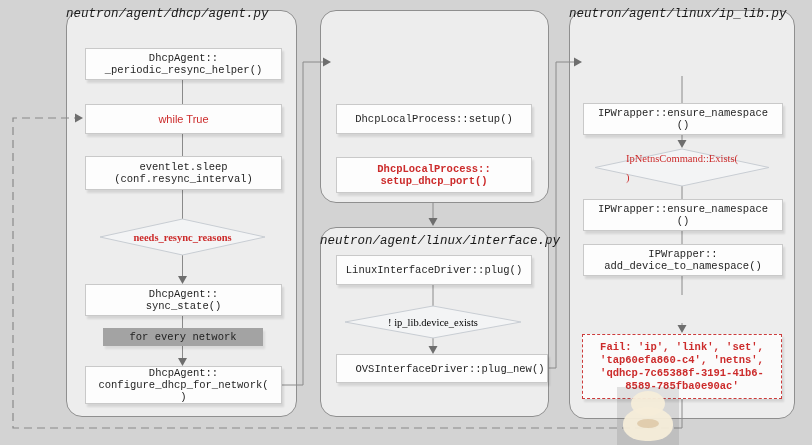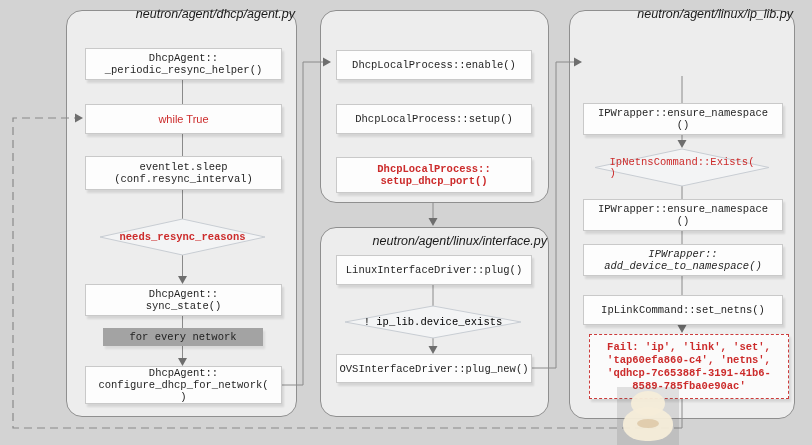--- a/index.html
+++ b/index.html
@@ -12,64 +12,63 @@
   .stage{position:absolute;inset:0;width:812px;height:445px;}
   .container{
     position:absolute;
     background:#ededed;
     border:1px solid #8f8f8f;
     border-radius:16px;
     z-index:1;
   }
   .ftitle{
     position:absolute;left:0;right:0;top:7px;
-    text-align:right;
+    text-align:left;
     font-style:italic;
     font-size:12.5px;
     color:#1a1a1a;
-    font-family:Liberation Sans, sans-serif;
+    font-family:Liberation Mono, monospace;
     z-index:4;
   }
   .overlay{position:absolute;left:0;top:0;z-index:2;pointer-events:none;}
   .box{
     position:absolute;
     background:#fdfdfd;
     border:1px solid #c9c9c9;
     box-shadow:2px 3px 2px rgba(0,0,0,0.10);
     display:flex;align-items:center;justify-content:center;
     text-align:center;
     font-family:"Liberation Mono","DejaVu Sans Mono",monospace;
     font-size:10.5px;line-height:12px;
     color:#1f1f1f;
     white-space:pre-line;
     z-index:3;
   }
   .dtext{
     position:absolute;
     display:flex;align-items:center;justify-content:center;
     text-align:left;
-    font-family:Liberation Mono, monospace;
-    font-size:10.5px;line-height:11px;
+    font-family:Liberation Serif, serif;
+    font-size:10.5px;line-height:19px;
     white-space:pre-line;
     z-index:3;
   }
   .red{color:#cc2b2b;}
   .bold{font-weight:bold;}
   .sans{font-family:"Liberation Sans","DejaVu Sans",sans-serif;font-size:11px;text-align:right;}
   .strip{
     border:none;background:#a3a3a3;
     box-shadow:2px 3px 2px rgba(0,0,0,0.08);
   }
   .fail{
     border:1.5px dashed #cc3b3b;
     background:#fbfbfb;
     color:#cc2b2b;
     font-weight:bold;
     line-height:13px;
-    margin-left:7px;
   }
   .wm-band{
     position:absolute;left:617px;top:387px;width:62px;height:58px;
     background:rgba(90,90,90,0.16);z-index:5;
   }
   .wm-head{
     position:absolute;left:631px;top:391px;width:34px;height:25px;
     background:rgba(246,237,217,0.95);border-radius:50%;z-index:6;
   }
   .wm-body{
@@ -147,38 +146,36 @@
   <div class="box" style="left:85px;top:156px;width:195px;height:32px;font-family:Liberation Mono, monospace;">eventlet.sleep
 (conf.resync_interval)</div>
   <div class="dtext red bold" style="left:100px;top:219px;width:165px;height:36px;">needs_resync_reasons</div>
   <div class="box" style="left:85px;top:284px;width:195px;height:30px;">DhcpAgent::
 sync_state()</div>
   <div class="box strip" style="left:103px;top:328px;width:160px;height:18px;">for every network</div>
   <div class="box" style="left:85px;top:366px;width:195px;height:36px;">DhcpAgent::
 configure_dhcp_for_network(
 )</div>
 
-  <div class="box" style="left:336px;top:50px;width:194px;height:28px;">DhcpLocalProcess::enable()</div>
   <div class="box red bold" style="left:336px;top:157px;width:194px;height:34px;">DhcpLocalProcess::
 setup_dhcp_port()</div>
   <div class="box" style="left:336px;top:104px;width:194px;height:28px;">DhcpLocalProcess::setup()</div>
 
   <div class="box" style="left:336px;top:255px;width:194px;height:28px;">LinuxInterfaceDriver::plug()</div>
   <div class="dtext" style="left:345px;top:306px;width:176px;height:32px;">! ip_lib.device_exists</div>
-  <div class="box" style="left:336px;top:354px;width:194px;height:27px;">OVSInterfaceDriver::plug_new()</div>
+  <div class="box" style="left:336px;top:354px;width:194px;height:27px;padding-left:16px;">OVSInterfaceDriver::plug_new()</div>
 
   <div class="box" style="left:583px;top:103px;width:198px;height:30px;">IPWrapper::ensure_namespace
 ()</div>
   <div class="dtext red" style="left:595px;top:149px;width:174px;height:37px;">IpNetnsCommand::Exists(
 )</div>
   <div class="box" style="left:583px;top:199px;width:198px;height:30px;">IPWrapper::ensure_namespace
 ()</div>
-  <div class="box" style="left:583px;top:244px;width:198px;height:30px;font-style:italic;">IPWrapper::
+  <div class="box" style="left:583px;top:244px;width:198px;height:30px;">IPWrapper::
 add_device_to_namespace()</div>
-  <div class="box" style="left:583px;top:295px;width:198px;height:28px;">IpLinkCommand::set_netns()</div>
   <div class="box fail" style="left:582px;top:334px;width:198px;height:63px;">Fail: 'ip', 'link', 'set',
 'tap60efa860-c4', 'netns',
 'qdhcp-7c65388f-3191-41b6-
 8589-785fba0e90ac'</div>
 
   <div class="wm-band"></div>
   <div class="wm-head"></div>
   <div class="wm-body"></div>
   <div class="wm-mark"></div>
 

